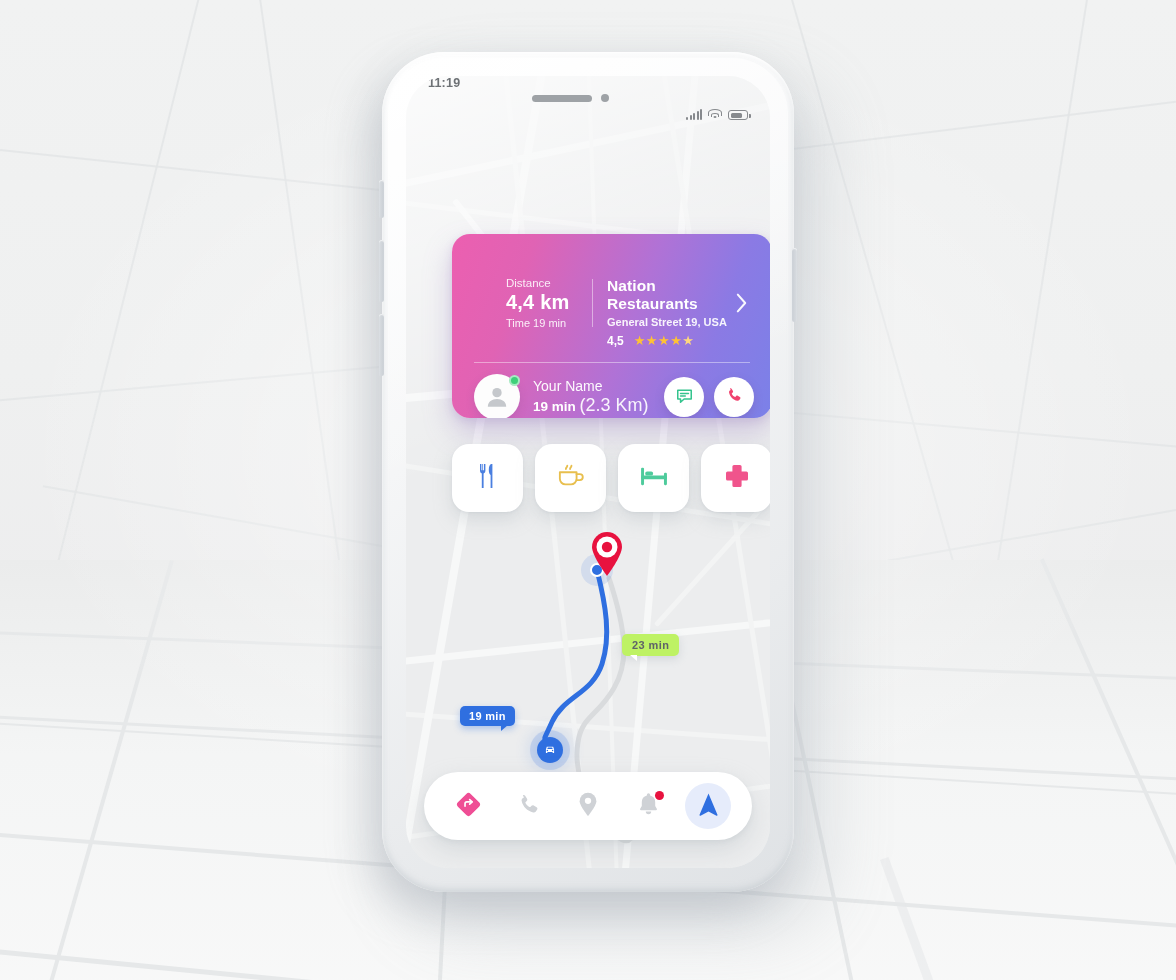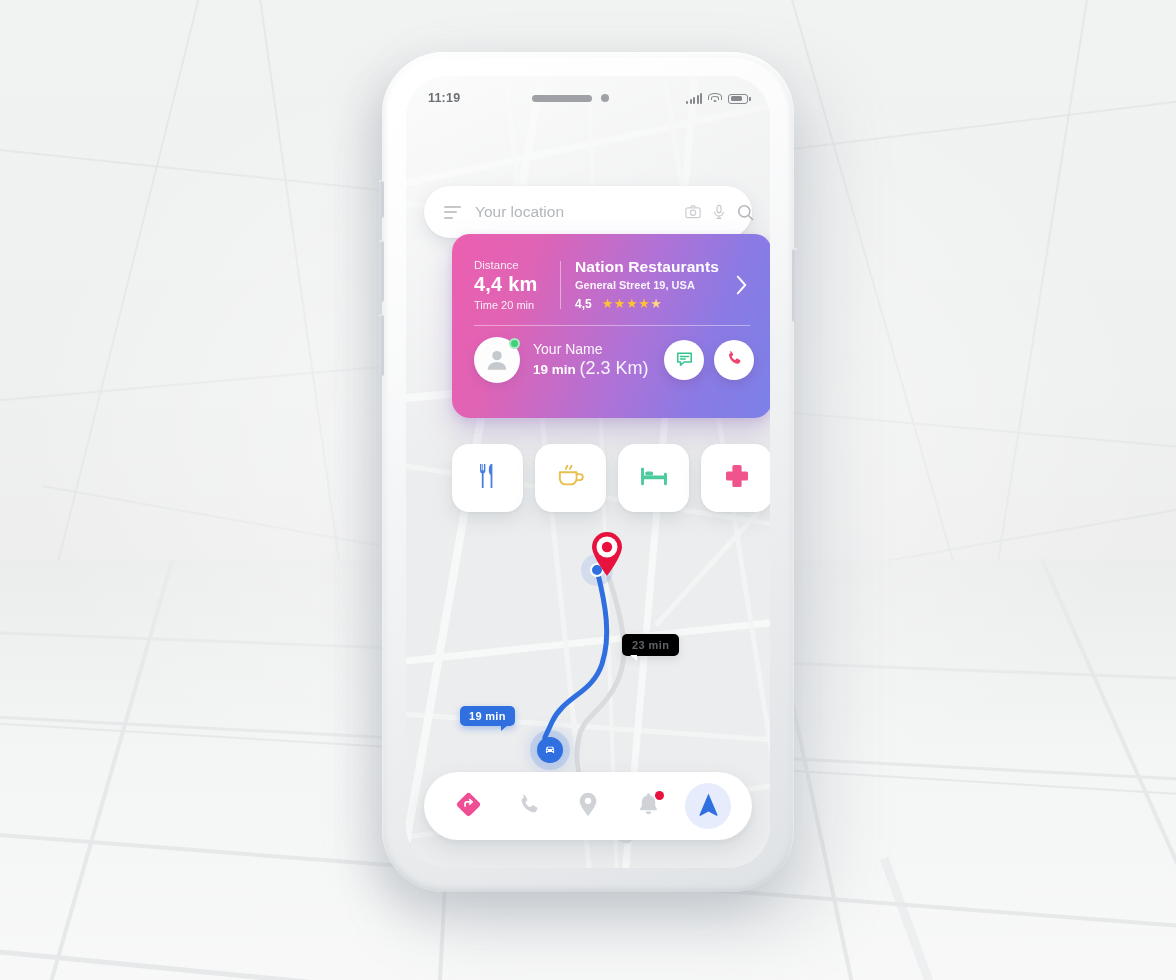--- a/index.html
+++ b/index.html
@@ -84,21 +84,21 @@
   .mroad.thin { background:#f3f4f4; }
   #screen-shade {
     position:absolute; inset:0;
     background: linear-gradient(180deg, rgba(226,228,229,.55) 0%, rgba(236,238,238,0) 22%);
     pointer-events:none;
   }
 
   
   #statusbar {
     position:absolute; left:0; top:0; width:100%; height:44px;
-    display:flex; align-items:center; justify-content:space-between;
+    display:flex; justify-content:space-between;
     padding: 0 22px;
     z-index: 6;
   }
   #clock { font-size:12.5px; font-weight:bold; color:#6d7175; letter-spacing:.2px; }
   #notch { display:flex; align-items:center; gap:9px; margin-left:-6px; }
   #speaker { width:60px; height:7px; border-radius:4px; background:#9ea2a6; }
   #frontcam { width:8px; height:8px; border-radius:50%; background:#9ea2a6; }
   #sysicons { display:flex; align-items:flex-end; gap:6px; }
   .bars { display:flex; align-items:flex-end; gap:1.5px; height:11px; }
   .bars i { display:block; width:2px; background:#86898d; border-radius:1px; }
@@ -134,27 +134,27 @@
 
   
   #info-card {
     position:absolute; left:46px; top:158px; width:320px; height:184px;
     border-radius:18px;
     background: linear-gradient(110deg, #ec5fb0 0%, #e063b4 22%, #b072d6 55%, #8b7ae4 78%, #7b81e8 100%);
     box-shadow: 0 14px 28px rgba(150,120,190,.35), 0 3px 8px rgba(150,120,190,.20);
     z-index:6; color:#fff; overflow:hidden;
   }
   #card-top { display:flex; align-items:center; padding:24px 18px 0 22px; }
-  #dist-col { width:84px; }
+  #dist-col { width:84px;margin-left:32px; }
   #dist-label { font-size:11.5px; color:rgba(255,255,255,.88); }
   #dist-value { font-size:20px; font-weight:bold; margin-top:2px; letter-spacing:.2px; }
   #time-label { font-size:11px; color:rgba(255,255,255,.9); margin-top:3px; }
   #card-div { width:1px; height:48px; background:rgba(255,255,255,.45); margin:0 14px 0 2px; }
   #place-col { flex:1; }
-  #place-name { font-size:15.5px; font-weight:bold; letter-spacing:.1px; }
+  #place-name { font-size:15.5px; font-weight:bold; letter-spacing:.1px;margin-top:19px; }
   #place-addr { font-size:11px; font-weight:bold; color:rgba(255,255,255,.92); margin-top:3px; }
   #rating-row { display:flex; align-items:center; gap:10px; margin-top:5px; }
   #rating-val { font-size:12px; font-weight:bold; }
   #stars { display:flex; gap:1px; font-size:13px; color:#ffc234; letter-spacing:-.5px; }
   #stars .half { color:#ffd77e; }
   #card-chevron { width:26px; display:flex; justify-content:center; opacity:.95; }
   #card-hr { height:1px; background:rgba(255,255,255,.42); margin:14px 22px 0 22px; }
   #card-bottom { display:flex; align-items:center; padding:11px 18px 0 22px; }
   #avatar-wrap { position:relative; width:46px; height:46px; }
   #avatar {
@@ -190,21 +190,21 @@
   .badge-blue {
     position:absolute; background:#2f6fe0; color:#fff;
     font-size:11px; font-weight:bold; padding:4px 9px; border-radius:5px;
     box-shadow:0 3px 7px rgba(47,111,224,.35); letter-spacing:.3px;
   }
   .badge-blue::after {
     content:""; position:absolute; right:7px; bottom:-5px;
     border-left:7px solid #2f6fe0; border-bottom:6px solid transparent;
   }
   .badge-white {
-    position:absolute; background:#000000; color:#5f6368;
+    position:absolute; background:#bef264; color:#5f6368;
     font-size:11px; font-weight:bold; padding:5px 10px; border-radius:5px;
     box-shadow:0 3px 8px rgba(160,168,176,.32); letter-spacing:.4px;
   }
   .badge-white::after {
     content:""; position:absolute; left:8px; bottom:-5px;
     border-right:7px solid #fff; border-bottom:6px solid transparent;
   }
   #dest-pin { position:absolute; left:184px; top:455px; z-index:5; }
   #car-marker {
     position:absolute; left:131px; top:661px; width:26px; height:26px;
@@ -343,54 +343,27 @@
           <span style="width:14px;height:7px;top:0;"></span>
           <span style="width:8px;height:4px;top:3.5px;"></span>
           <span style="width:3px;height:2px;top:7px;border-radius:50%;background:#86898d;border:none;"></span>
         </span>
         <span class="batt">
             <i></i>
           </span>
       </div>
     </div>
 
-    <div id="searchbar">
-      <span id="menu-icon">
-        <i></i>
-          <i></i>
-          <i></i>
-      </span>
-      <input id="search-input" type="text" placeholder="Your location" style="">
-      <span class="sb-icon">
-        <svg width="18" height="18" viewBox="0 0 24 24" fill="none" stroke="#bcbfc3" stroke-width="1.7">
-          <rect x="2.5" y="6.5" width="19" height="13" rx="2.5"></rect>
-          <path d="M8.5 6.5l1.6-2.6h3.8l1.6 2.6"></path>
-          <circle cx="12" cy="13" r="3.6"></circle>
-        </svg>
-      </span>
-      <span class="sb-icon">
-        <svg width="16" height="18" viewBox="0 0 24 24" fill="none" stroke="#b2b5b9" stroke-width="1.7">
-          <rect x="9" y="2" width="6" height="11" rx="3"></rect>
-          <path d="M5.5 11.5a6.5 6.5 0 0013 0M12 18v3.5M8.5 21.5h7"></path>
-        </svg>
-      </span>
-      <span class="sb-icon">
-        <svg width="19" height="19" viewBox="0 0 24 24" fill="none" stroke="#9fa3a7" stroke-width="2">
-          <circle cx="10.5" cy="10.5" r="7"></circle>
-            <path d="M15.6 15.6L21.5 21.5"></path>
-        </svg>
-      </span>
-    </div>
 
     <div id="info-card">
       <div id="card-top">
         <div id="dist-col">
           <div id="dist-label">Distance</div>
           <div id="dist-value">4,4 km</div>
-          <div id="time-label">Time 20 min</div>
+          <div id="time-label">Time 19 min</div>
         </div>
         <div id="card-div"></div>
         <div id="place-col">
           <div id="place-name">Nation Restaurants</div>
           <div id="place-addr">General Street 19, USA</div>
           <div id="rating-row">
             <span id="rating-val">4,5</span>
             <span id="stars">
               <span>★</span>
                 <span>★</span>

